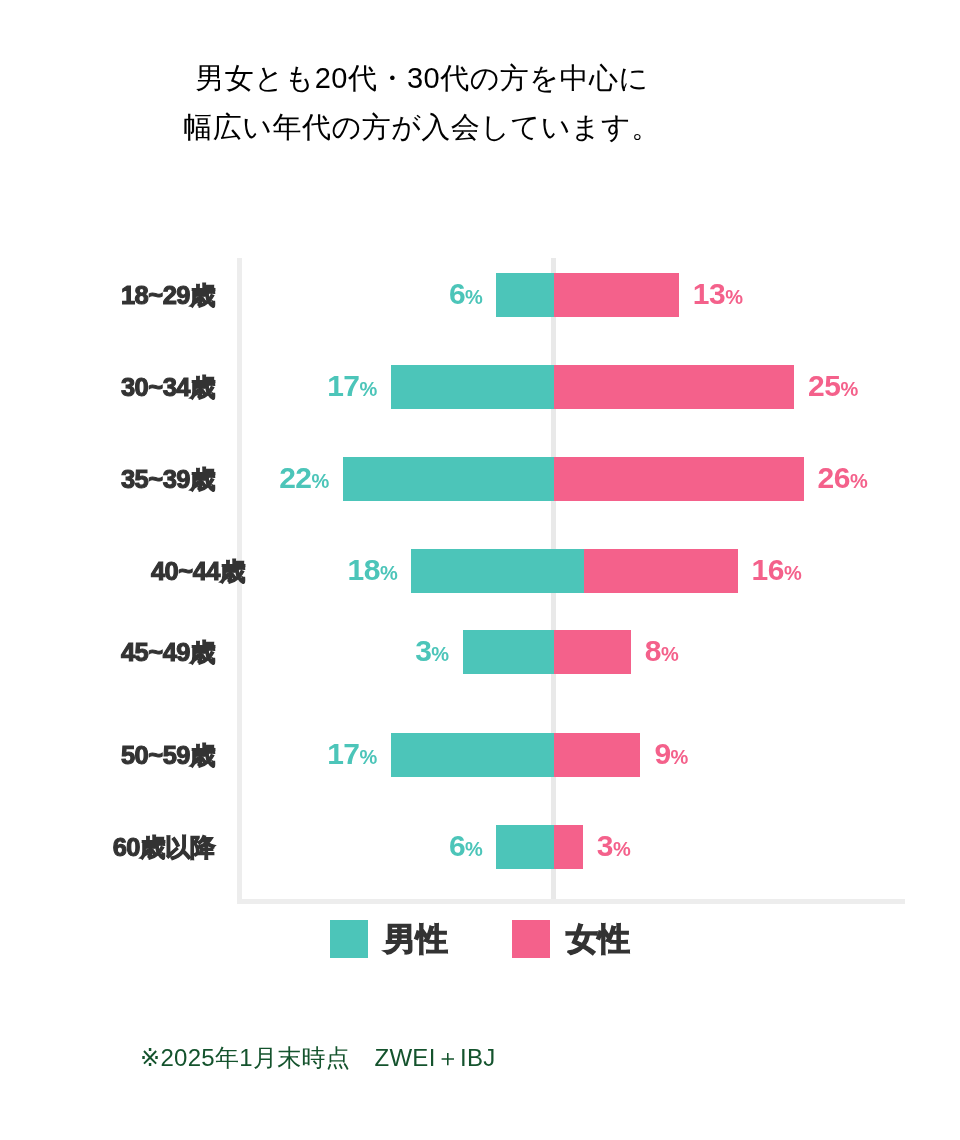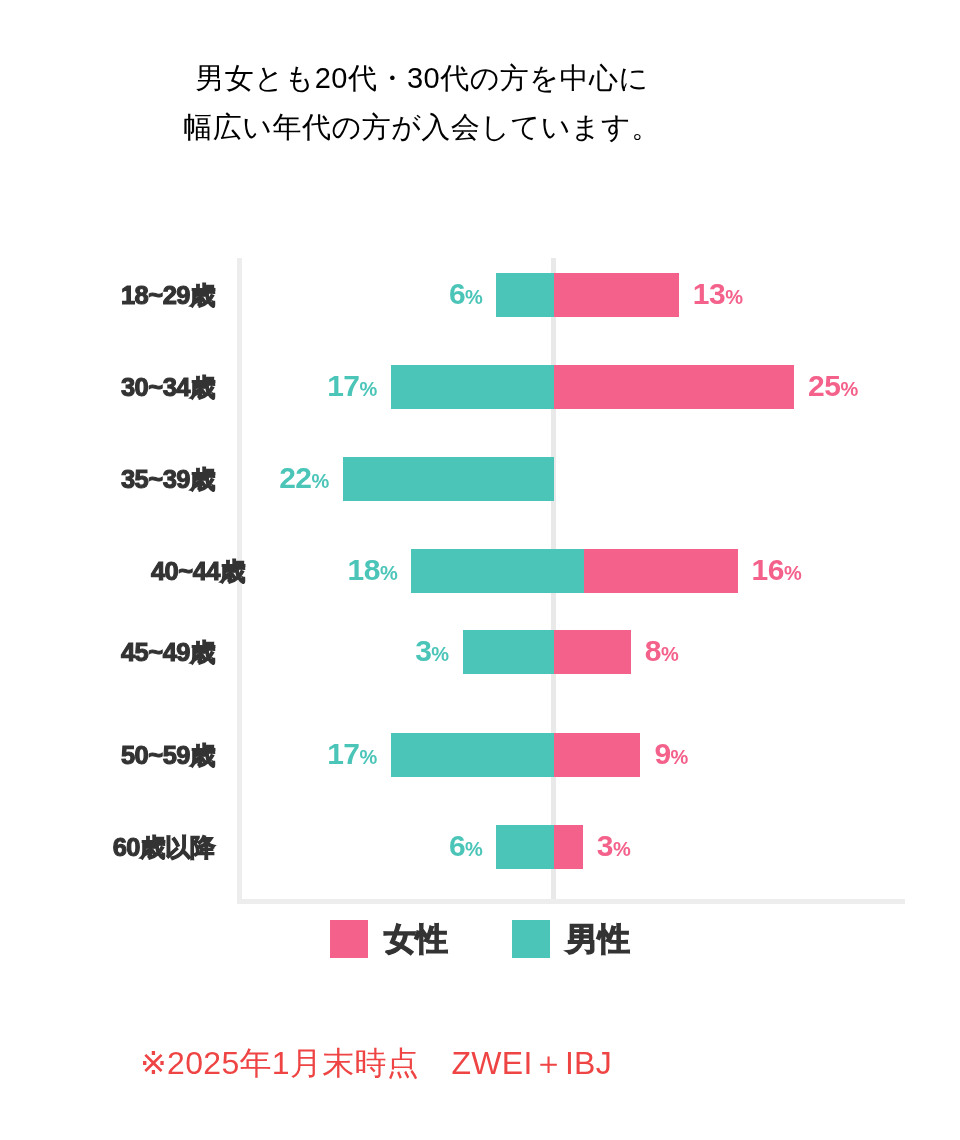--- a/index.html
+++ b/index.html
@@ -169,22 +169,22 @@
     letter-spacing: 0px;
     -webkit-text-stroke: 1.2px #333333;
     line-height: 38px;
   }
 
   
   #footnote {
     position: absolute;
     top: 1042px;
     left: 140px;
-    color: #ef4444;
-    font-size: 32px;
+    color: #14532d;
+    font-size: 24px;
     font-weight: 400;
     letter-spacing: 0.3px;
     white-space: pre;
   }
 </style>
 </head>
 <body>
 
 <div id="chart-title">
   <span class="title-line">男女とも20代・30代の方を中心に</span>
@@ -217,20 +217,24 @@
           <div class="bar bar-female" style="width: 240px;"></div>
           <span class="bar-value value-female"><span>25</span><span class="pct">%</span></span>
         </div>
       </div>
       <div class="bar-row" style="top: 457px;">
         <div class="row-label">35~39歳</div>
         <div class="bar-left-wrap">
           <span class="bar-value value-male"><span>22</span><span class="pct">%</span></span>
           <div class="bar bar-male" style="width: 211.2px;"></div>
         </div>
+        <div class="bar-right-wrap">
+          <div class="bar bar-female" style="width: 249.6px;"></div>
+          <span class="bar-value value-female"><span>26</span><span class="pct">%</span></span>
+        </div>
       </div>
       <div class="bar-row" style="top: 549px; margin-left: 30px;">
         <div class="row-label">40~44歳</div>
         <div class="bar-left-wrap">
           <span class="bar-value value-male"><span>18</span><span class="pct">%</span></span>
           <div class="bar bar-male" style="width: 172.8px;"></div>
         </div>
         <div class="bar-right-wrap">
           <div class="bar bar-female" style="width: 153.6px;"></div>
           <span class="bar-value value-female"><span>16</span><span class="pct">%</span></span>
@@ -266,23 +270,23 @@
         </div>
         <div class="bar-right-wrap">
           <div class="bar bar-female" style="width: 28.8px;"></div>
           <span class="bar-value value-female"><span>3</span><span class="pct">%</span></span>
         </div>
       </div>
     </div>
 </div>
 
 <div id="legend">
+  <div class="legend-item">
+    <span class="legend-swatch male"></span>
+    <span class="legend-label">男性</span>
+  </div>
   <div class="legend-item">
     <span class="legend-swatch female"></span>
     <span class="legend-label">女性</span>
   </div>
-  <div class="legend-item">
-    <span class="legend-swatch male"></span>
-    <span class="legend-label">男性</span>
-  </div>
 </div>
 
 <div id="footnote">※2025年1月末時点　ZWEI＋IBJ</div>
 
 </body></html>

